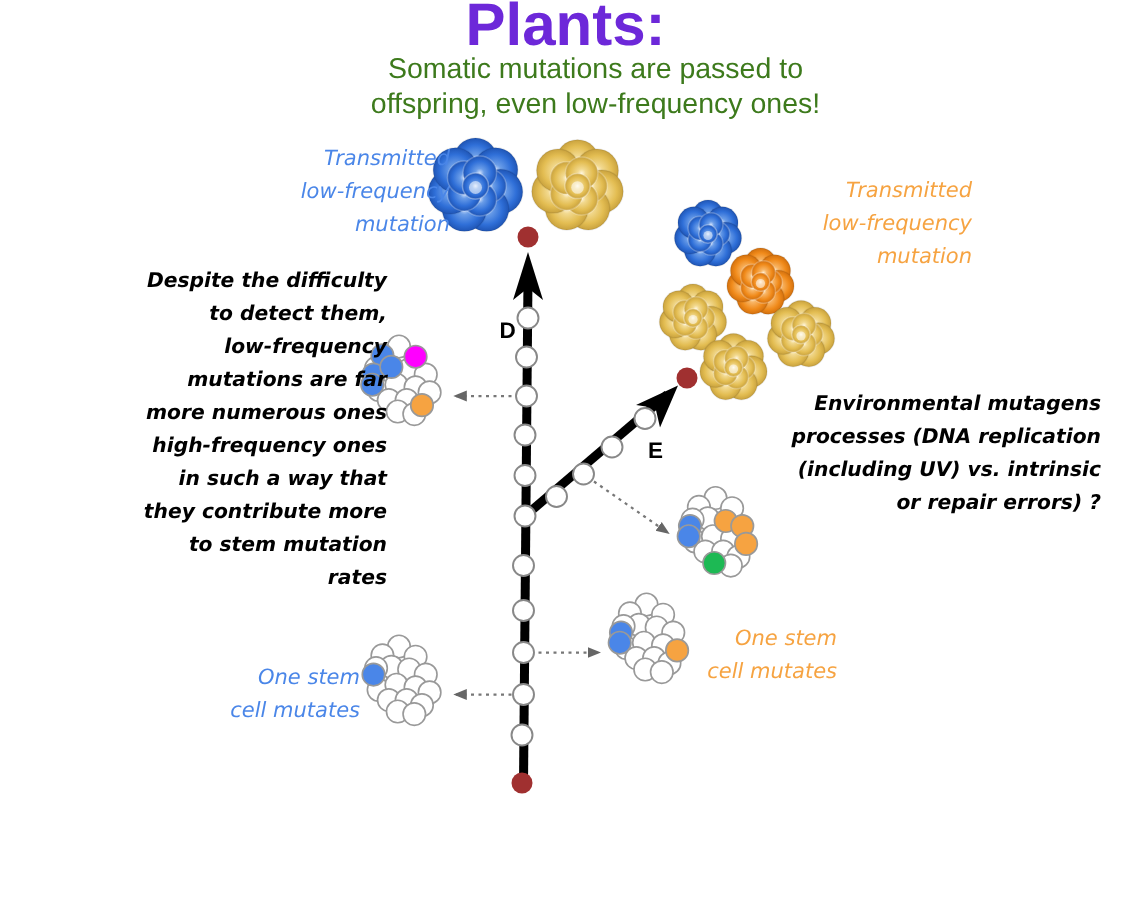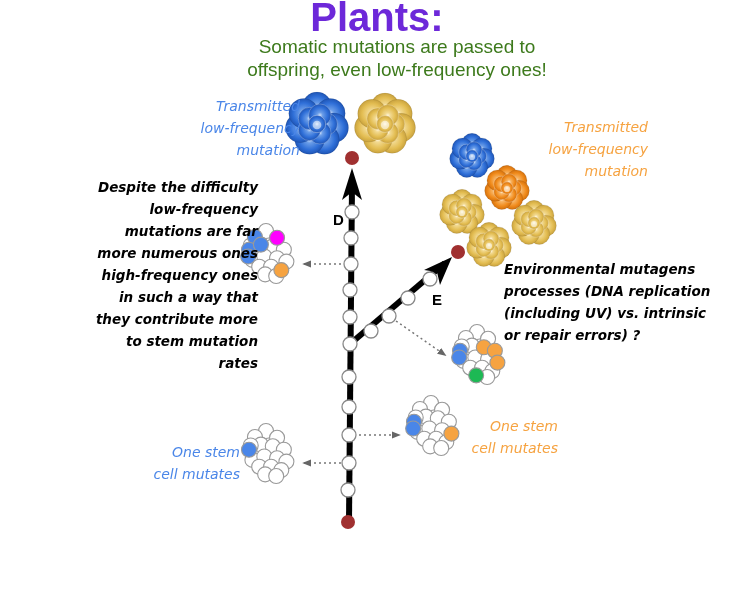--- a/index.html
+++ b/index.html
@@ -301,31 +301,32 @@
 </div>
 
 <div class="note orange-note" style="left:498px; top:116px; width:150px;">
   <div>Transmitted</div>
   <div>low-frequency</div>
   <div>mutation</div>
 </div>
 
 <div class="note black-note" style="left:58px; top:176px; width:200px;">
   <div>Despite the difficulty</div>
+  <div>to detect them,</div>
   <div>low-frequency</div>
   <div>mutations are far</div>
   <div>more numerous ones</div>
   <div>high-frequency ones</div>
   <div>in such a way that</div>
   <div>they contribute more</div>
   <div>to stem mutation</div>
   <div>rates</div>
 </div>
 
-<div class="note black-note" style="left:504px; top:258px; width:230px; text-align:left;">
+<div class="note black-note" style="left:504px; top:258px; width:230px; text-align:right;">
   <div>Environmental mutagens</div>
   <div>processes (DNA replication</div>
   <div>(including UV) vs. intrinsic</div>
   <div>or repair errors) ?</div>
 </div>
 
 <div class="note blue-note" style="left:140px; top:441px; width:100px;">
   <div>One stem</div>
   <div>cell mutates</div>
 </div>

